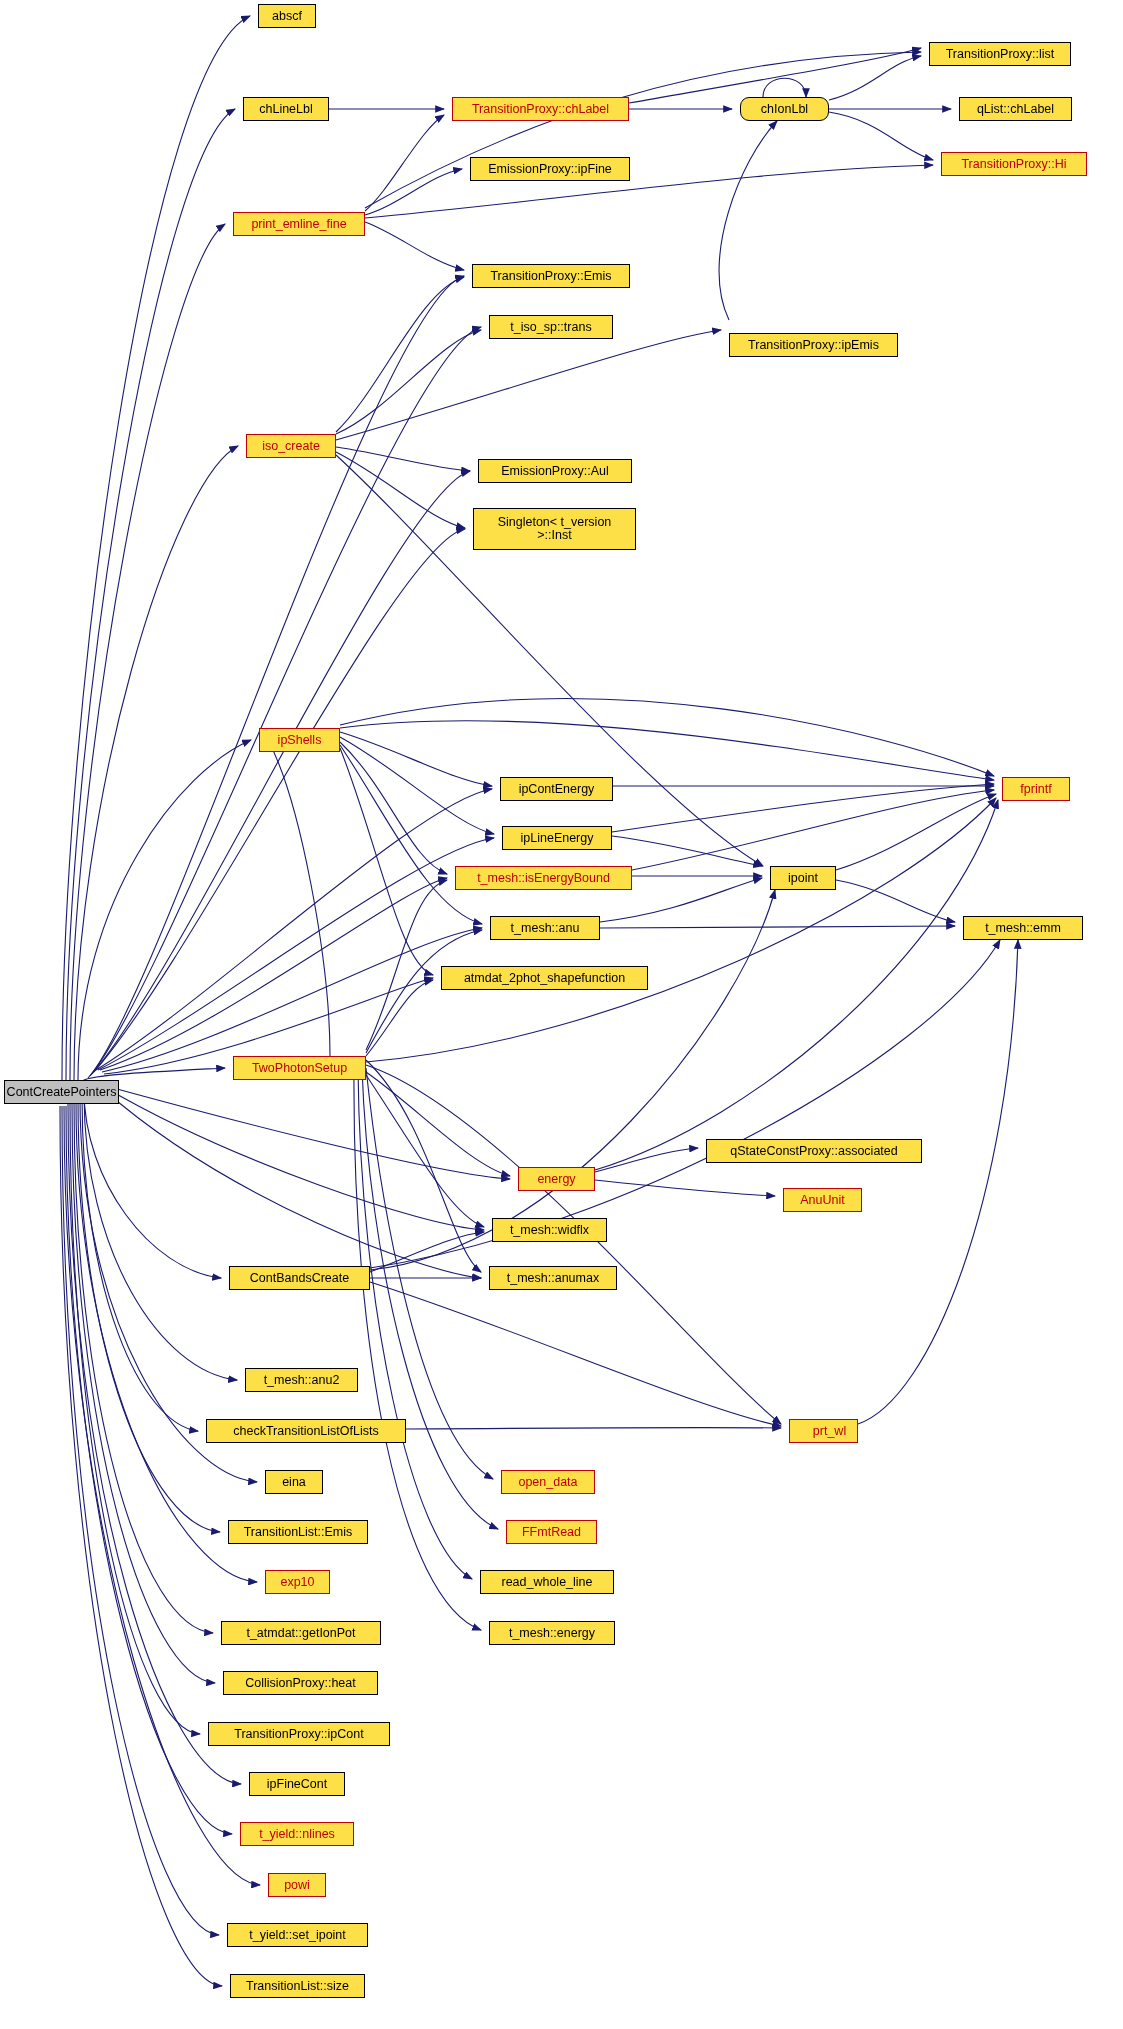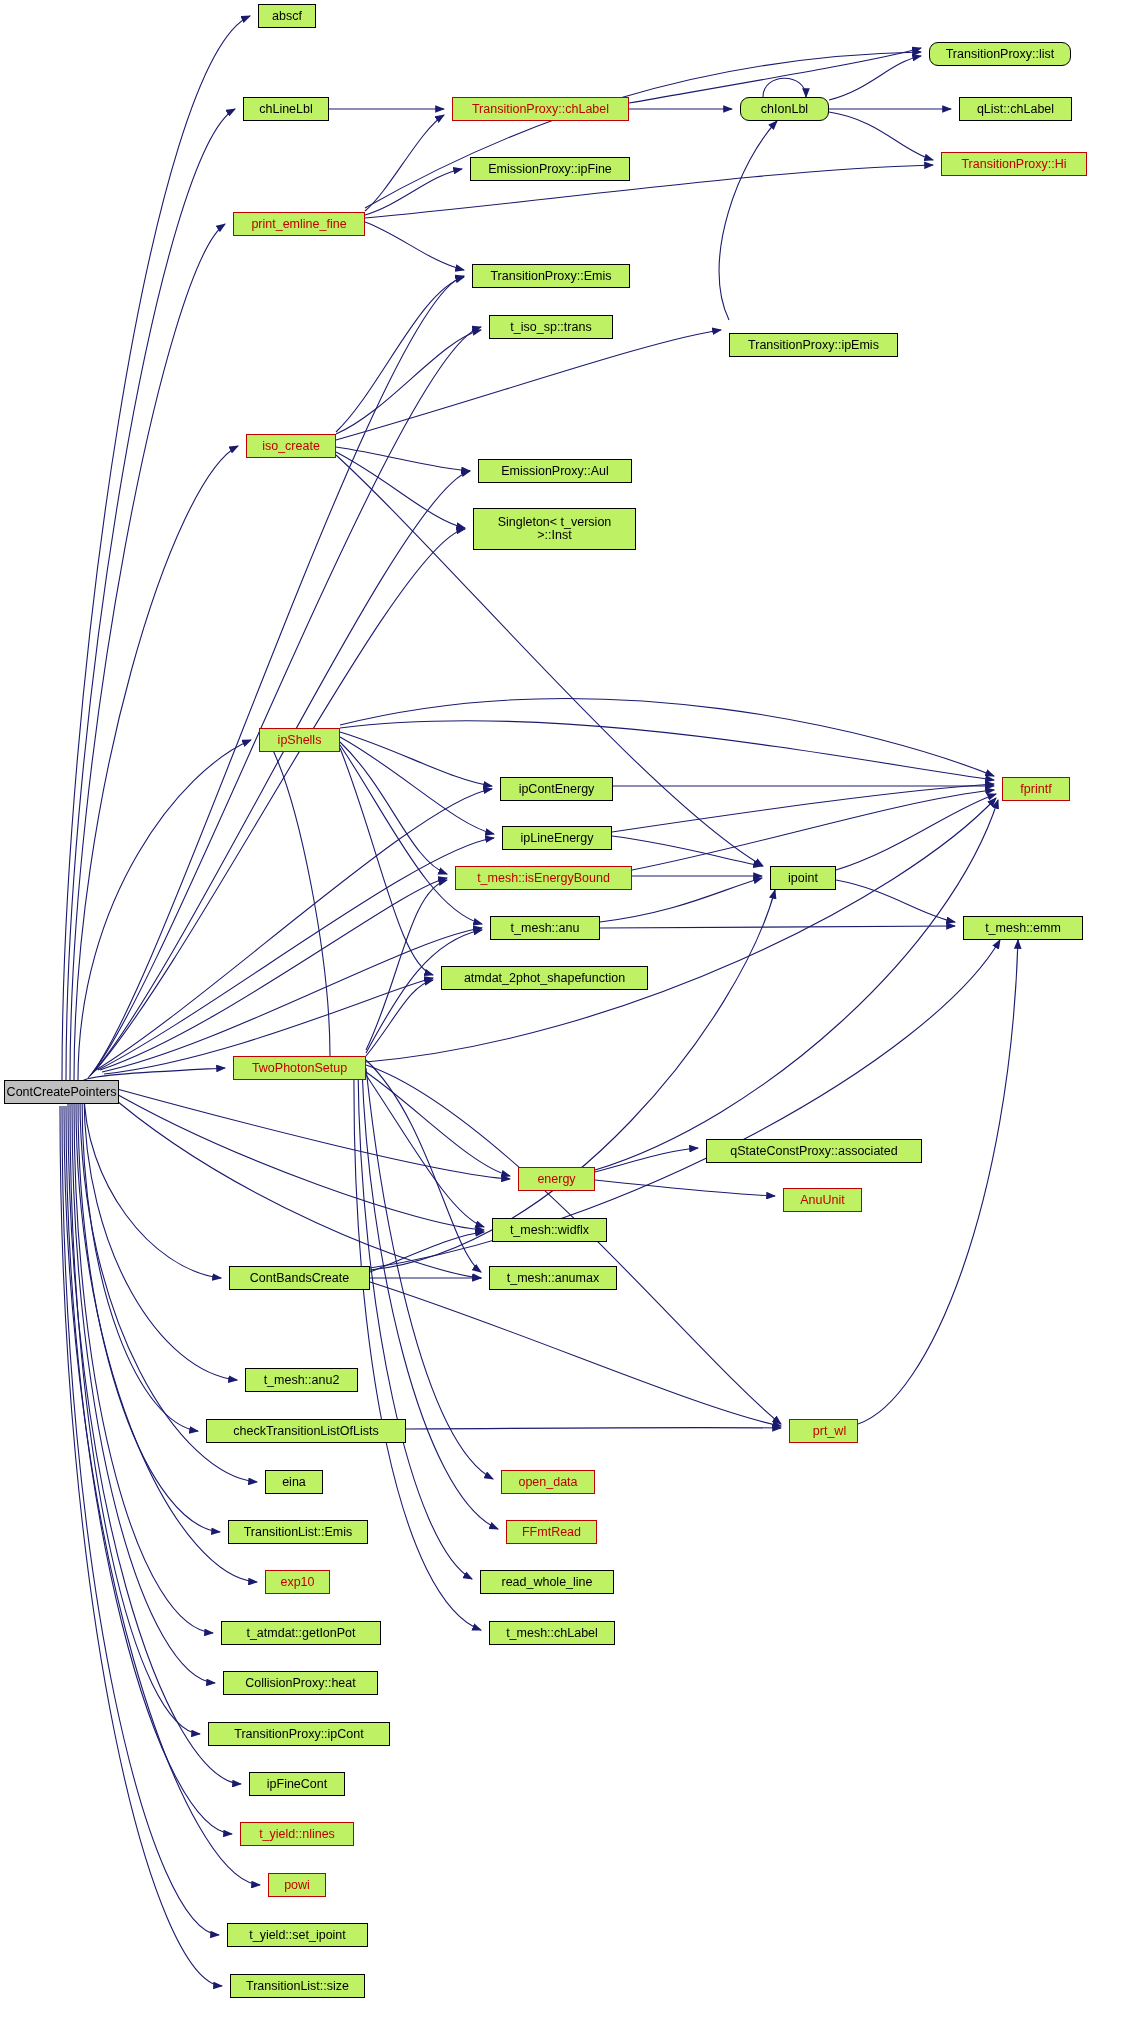--- a/index.html
+++ b/index.html
@@ -1,18 +1,18 @@
 <!DOCTYPE html>
 <html><head>
 <meta charset="utf-8">
 <style>
   html,body{margin:0;padding:0;background:#ffffff;}
   body{font-family:"Liberation Sans",sans-serif;}
   #canvas{position:relative;width:1123px;height:2029px;overflow:hidden;background:#fff;}
-  .node{position:absolute;box-sizing:border-box;background:#bef264;border:1px solid #000;
+  .node{position:absolute;box-sizing:border-box;background:#fde047;border:1px solid #000;
         display:flex;align-items:center;justify-content:center;text-align:center;
         font-size:12.5px;line-height:13px;color:#000;white-space:pre;}
   .node.red{border-color:#c00000;}
   .node.red .lbl{color:#c00000;}
   .node.root{background:#bfbfbf;border-color:#000;}
   .node .lbl{display:block;padding:0 3px;}
   svg.edges{position:absolute;left:0;top:0;width:1123px;height:2029px;pointer-events:none;}
   .edge{fill:none;stroke:#1a1a6e;stroke-width:1.1px;}
   .arrow{fill:#1a1a6e;}
 </style>
@@ -175,21 +175,21 @@
       <path class="edge" marker-end="url(#ar)" d="M366,1060 C430,1120 450,1250 481,1272"></path>
 
       <path class="edge" marker-end="url(#ar)" d="M629,103 C760,80 880,60 921,48"></path>
 
       <path class="edge" marker-end="url(#ar)" d="M729,320 C700,260 740,160 777,121"></path>
     </g>
   </svg>
 
   <div class="node root" style="left:4px;top:1080px;width:115px;height:24px;"><span class="lbl">ContCreatePointers</span></div>
   <div class="node" style="left:258px;top:4px;width:58px;height:24px;"><span class="lbl">abscf</span></div>
-  <div class="node" style="left:929px;top:42px;width:142px;height:24px;border-radius:9px;"><span class="lbl">TransitionProxy::list</span></div>
+  <div class="node" style="left:929px;top:42px;width:142px;height:24px;"><span class="lbl">TransitionProxy::list</span></div>
   <div class="node" style="left:243px;top:97px;width:86px;height:24px;"><span class="lbl">chLineLbl</span></div>
   <div class="node red" style="left:452px;top:97px;width:177px;height:24px;"><span class="lbl">TransitionProxy::chLabel</span></div>
   <div class="node" style="left:740px;top:97px;width:89px;height:24px;border-radius:9px;"><span class="lbl">chIonLbl</span></div>
   <div class="node" style="left:959px;top:97px;width:113px;height:24px;"><span class="lbl">qList::chLabel</span></div>
   <div class="node red" style="left:941px;top:152px;width:146px;height:24px;"><span class="lbl">TransitionProxy::Hi</span></div>
   <div class="node" style="left:470px;top:157px;width:160px;height:24px;"><span class="lbl">EmissionProxy::ipFine</span></div>
   <div class="node red" style="left:233px;top:212px;width:132px;height:24px;"><span class="lbl">print_emline_fine</span></div>
   <div class="node" style="left:472px;top:264px;width:158px;height:24px;"><span class="lbl">TransitionProxy::Emis</span></div>
   <div class="node" style="left:489px;top:315px;width:124px;height:24px;"><span class="lbl">t_iso_sp::trans</span></div>
   <div class="node" style="left:729px;top:333px;width:169px;height:24px;"><span class="lbl">TransitionProxy::ipEmis</span></div>
@@ -216,21 +216,21 @@
   <div class="node" style="left:245px;top:1368px;width:113px;height:24px;"><span class="lbl">t_mesh::anu2</span></div>
   <div class="node" style="left:206px;top:1419px;width:200px;height:24px;align-items:center;"><span class="lbl">checkTransitionListOfLists</span></div>
   <div class="node red" style="left:789px;top:1419px;width:69px;height:24px;padding-left:12px;"><span class="lbl">prt_wl</span></div>
   <div class="node" style="left:265px;top:1470px;width:58px;height:24px;"><span class="lbl">eina</span></div>
   <div class="node red" style="left:501px;top:1470px;width:94px;height:24px;"><span class="lbl">open_data</span></div>
   <div class="node" style="left:228px;top:1520px;width:140px;height:24px;"><span class="lbl">TransitionList::Emis</span></div>
   <div class="node red" style="left:506px;top:1520px;width:91px;height:24px;"><span class="lbl">FFmtRead</span></div>
   <div class="node red" style="left:265px;top:1570px;width:65px;height:24px;"><span class="lbl">exp10</span></div>
   <div class="node" style="left:480px;top:1570px;width:134px;height:24px;"><span class="lbl">read_whole_line</span></div>
   <div class="node" style="left:221px;top:1621px;width:160px;height:24px;"><span class="lbl">t_atmdat::getIonPot</span></div>
-  <div class="node" style="left:489px;top:1621px;width:126px;height:24px;"><span class="lbl">t_mesh::chLabel</span></div>
+  <div class="node" style="left:489px;top:1621px;width:126px;height:24px;"><span class="lbl">t_mesh::energy</span></div>
   <div class="node" style="left:223px;top:1671px;width:155px;height:24px;"><span class="lbl">CollisionProxy::heat</span></div>
   <div class="node" style="left:208px;top:1722px;width:182px;height:24px;"><span class="lbl">TransitionProxy::ipCont</span></div>
   <div class="node" style="left:249px;top:1772px;width:96px;height:24px;"><span class="lbl">ipFineCont</span></div>
   <div class="node red" style="left:240px;top:1822px;width:114px;height:24px;"><span class="lbl">t_yield::nlines</span></div>
   <div class="node red" style="left:268px;top:1873px;width:58px;height:24px;"><span class="lbl">powi</span></div>
   <div class="node" style="left:227px;top:1923px;width:141px;height:24px;"><span class="lbl">t_yield::set_ipoint</span></div>
   <div class="node" style="left:230px;top:1974px;width:135px;height:24px;"><span class="lbl">TransitionList::size</span></div>
 </div>
 
 </body></html>

